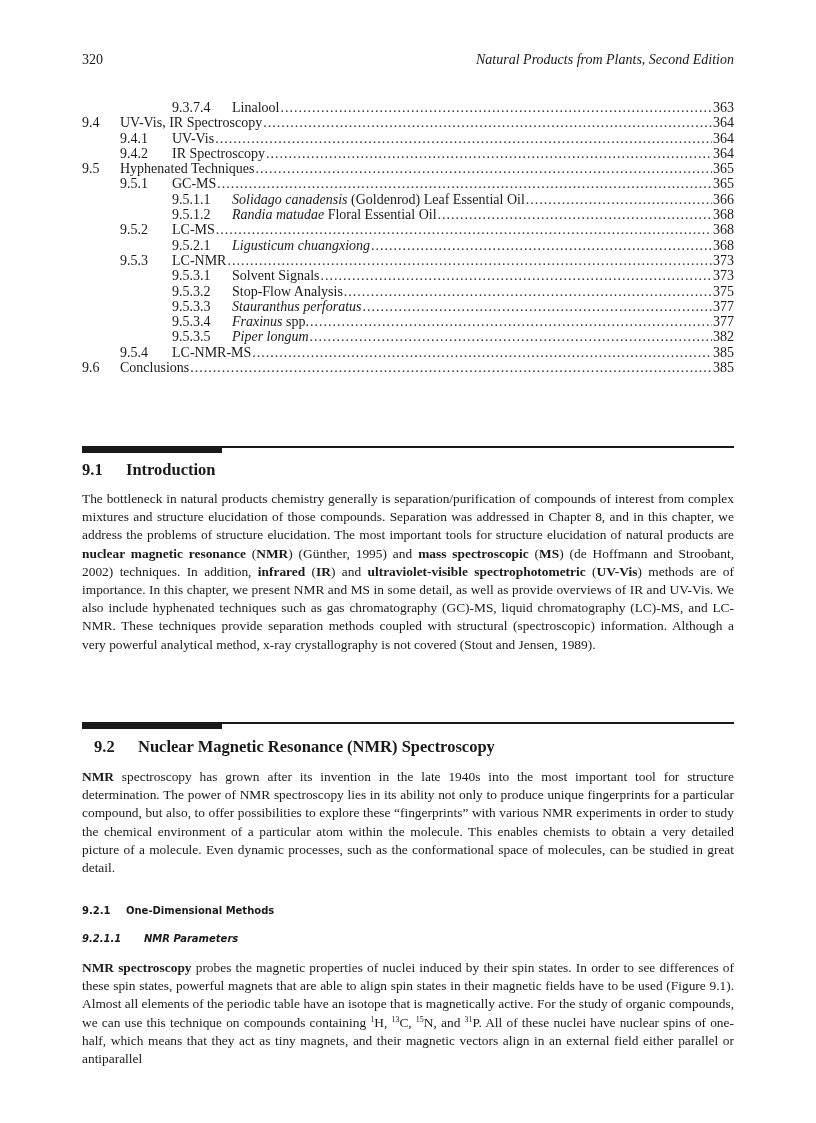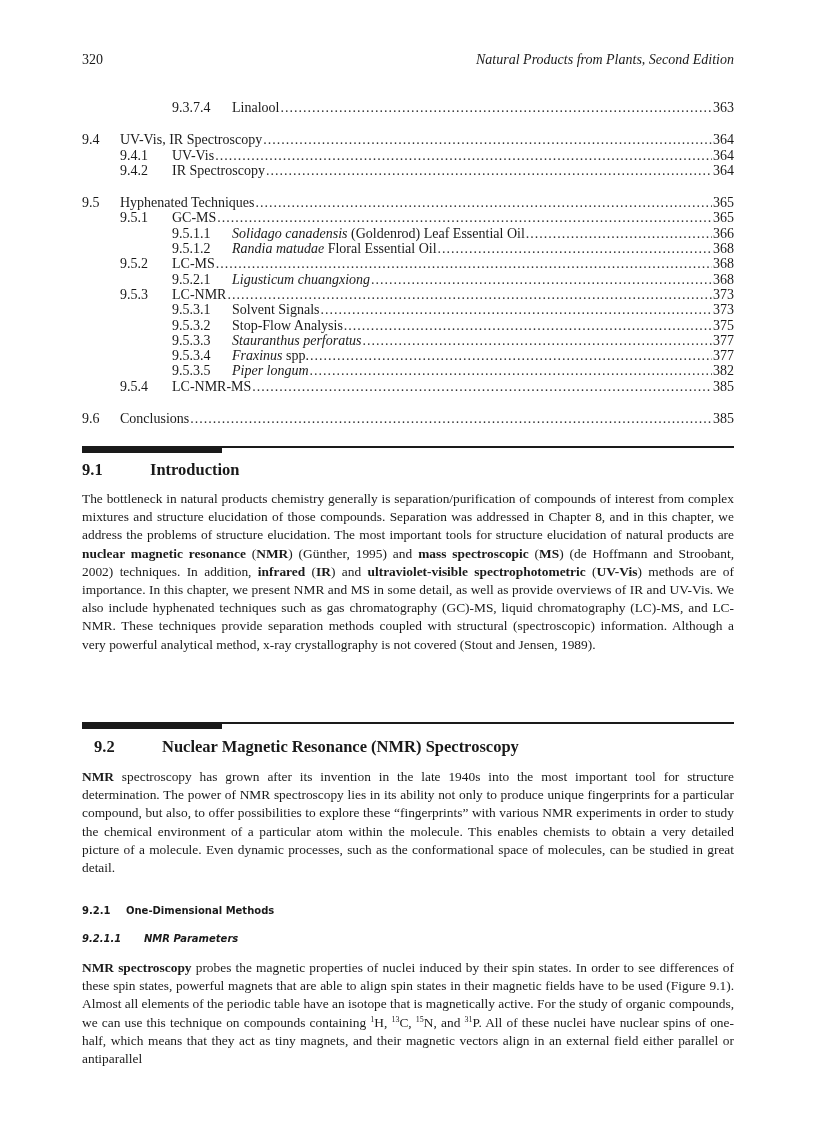--- a/index.html
+++ b/index.html
@@ -10,31 +10,31 @@
   .running-head .pg { position: absolute; left: 0; }
   .running-head .title { position: absolute; right: 0; font-style: italic; }
   .toc { position: absolute; top: 100px; left: 0; width: 652px; font-size: 14px; }
   .toc-row { position: relative; height: 15.3px; line-height: 15.3px; display: flex; align-items: baseline; }
   .toc-num { display: inline-block; white-space: nowrap; }
   .toc-label { white-space: nowrap; }
   .toc-dots { flex: 1; overflow: hidden; white-space: nowrap; margin: 0 1px; color: #333; letter-spacing: 1px; }
   .toc-dots::before { content: "...................................................................................................................................................................................................................................................."; }
   .toc-page { white-space: nowrap; }
   .lvl0 .toc-num { width: 0; }
-  .lvl1 { padding-left: 0; margin-top: 17px; }
+  .lvl1 { padding-left: 0; }
   .lvl1 .toc-num { width: 38px; }
   .lvl2 { padding-left: 38px; align-items: flex-end; }
   .lvl2 .toc-num { width: 52px; }
   .lvl3 { padding-left: 90px; }
   .lvl3 .toc-num { width: 60px; }
   .it { font-style: italic; margin-top: 35px; }
   .rule { position: absolute; left: 0; width: 652px; height: 2px; background: #1a1a1a; }
   .rule .thick { position: absolute; left: 0; top: 2px; width: 140px; height: 5px; background: #1a1a1a; }
   h2 { position: absolute; left: 0; margin: 0; font-size: 16.5px; font-weight: bold; }
-  h2 .num { display: inline-block; width: 68px; }
+  h2 .num { display: inline-block; width: 44px; }
   p.body { position: absolute; left: 0; width: 652px; margin: 0; font-size: 13.4px; line-height: 18.2px; text-align: justify; }
   h3 { position: absolute; left: 0; margin: 0; font-family: "DejaVu Sans", "Liberation Sans", sans-serif; font-size: 10px; font-weight: bold; }
   h3 .num { display: inline-block; width: 44px; }
   h4 { position: absolute; left: 0; margin: 0; font-family: "DejaVu Sans", "Liberation Sans", sans-serif; font-size: 10px; font-weight: bold; font-style: italic; }
   h4 .num { display: inline-block; width: 62px; }
   sup { font-size: 8px; line-height: 0; vertical-align: 5px; }
 </style>
 </head>
 <body>
 

